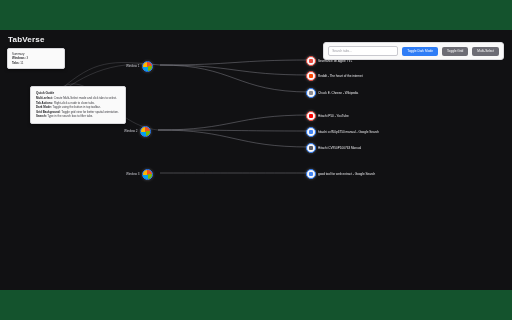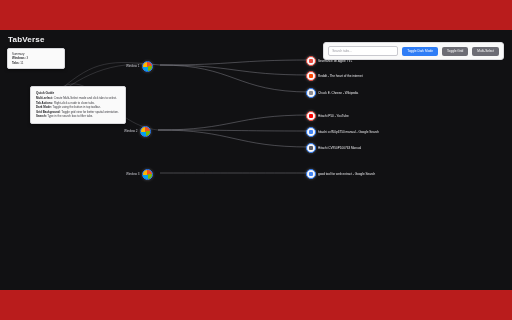--- a/index.html
+++ b/index.html
@@ -1,17 +1,17 @@
 <!DOCTYPE html>
 <html><head>
 <meta charset="utf-8">
 <style>
   html,body{margin:0;padding:0;background:#000;}
   body{width:512px;height:320px;overflow:hidden;font-family:"Liberation Sans",sans-serif;}
-  #app{position:relative;width:512px;height:320px;background:#b91c1c;}
+  #app{position:relative;width:512px;height:320px;background:#14532d;}
   #canvas{position:absolute;left:0;top:30px;width:512px;height:260px;background:#111113;overflow:hidden;}
   #edges{position:absolute;left:0;top:0;width:512px;height:260px;}
 
   .logo{position:absolute;left:8px;top:35px;color:#f2f2f4;font-size:8px;font-weight:bold;letter-spacing:.2px;z-index:6;}
 
   .card{position:absolute;background:#fafafa;border:1px solid #d7d7db;border-radius:2px;z-index:6;
         box-shadow:0 1px 3px rgba(0,0,0,.5);}
   .summary{left:7px;top:48px;width:48px;padding:3px 4px;}
   .summary .row{color:#2a2a2e;font-size:2.9px;line-height:4.4px;white-space:nowrap;}
   .summary .row b{font-weight:bold;}

